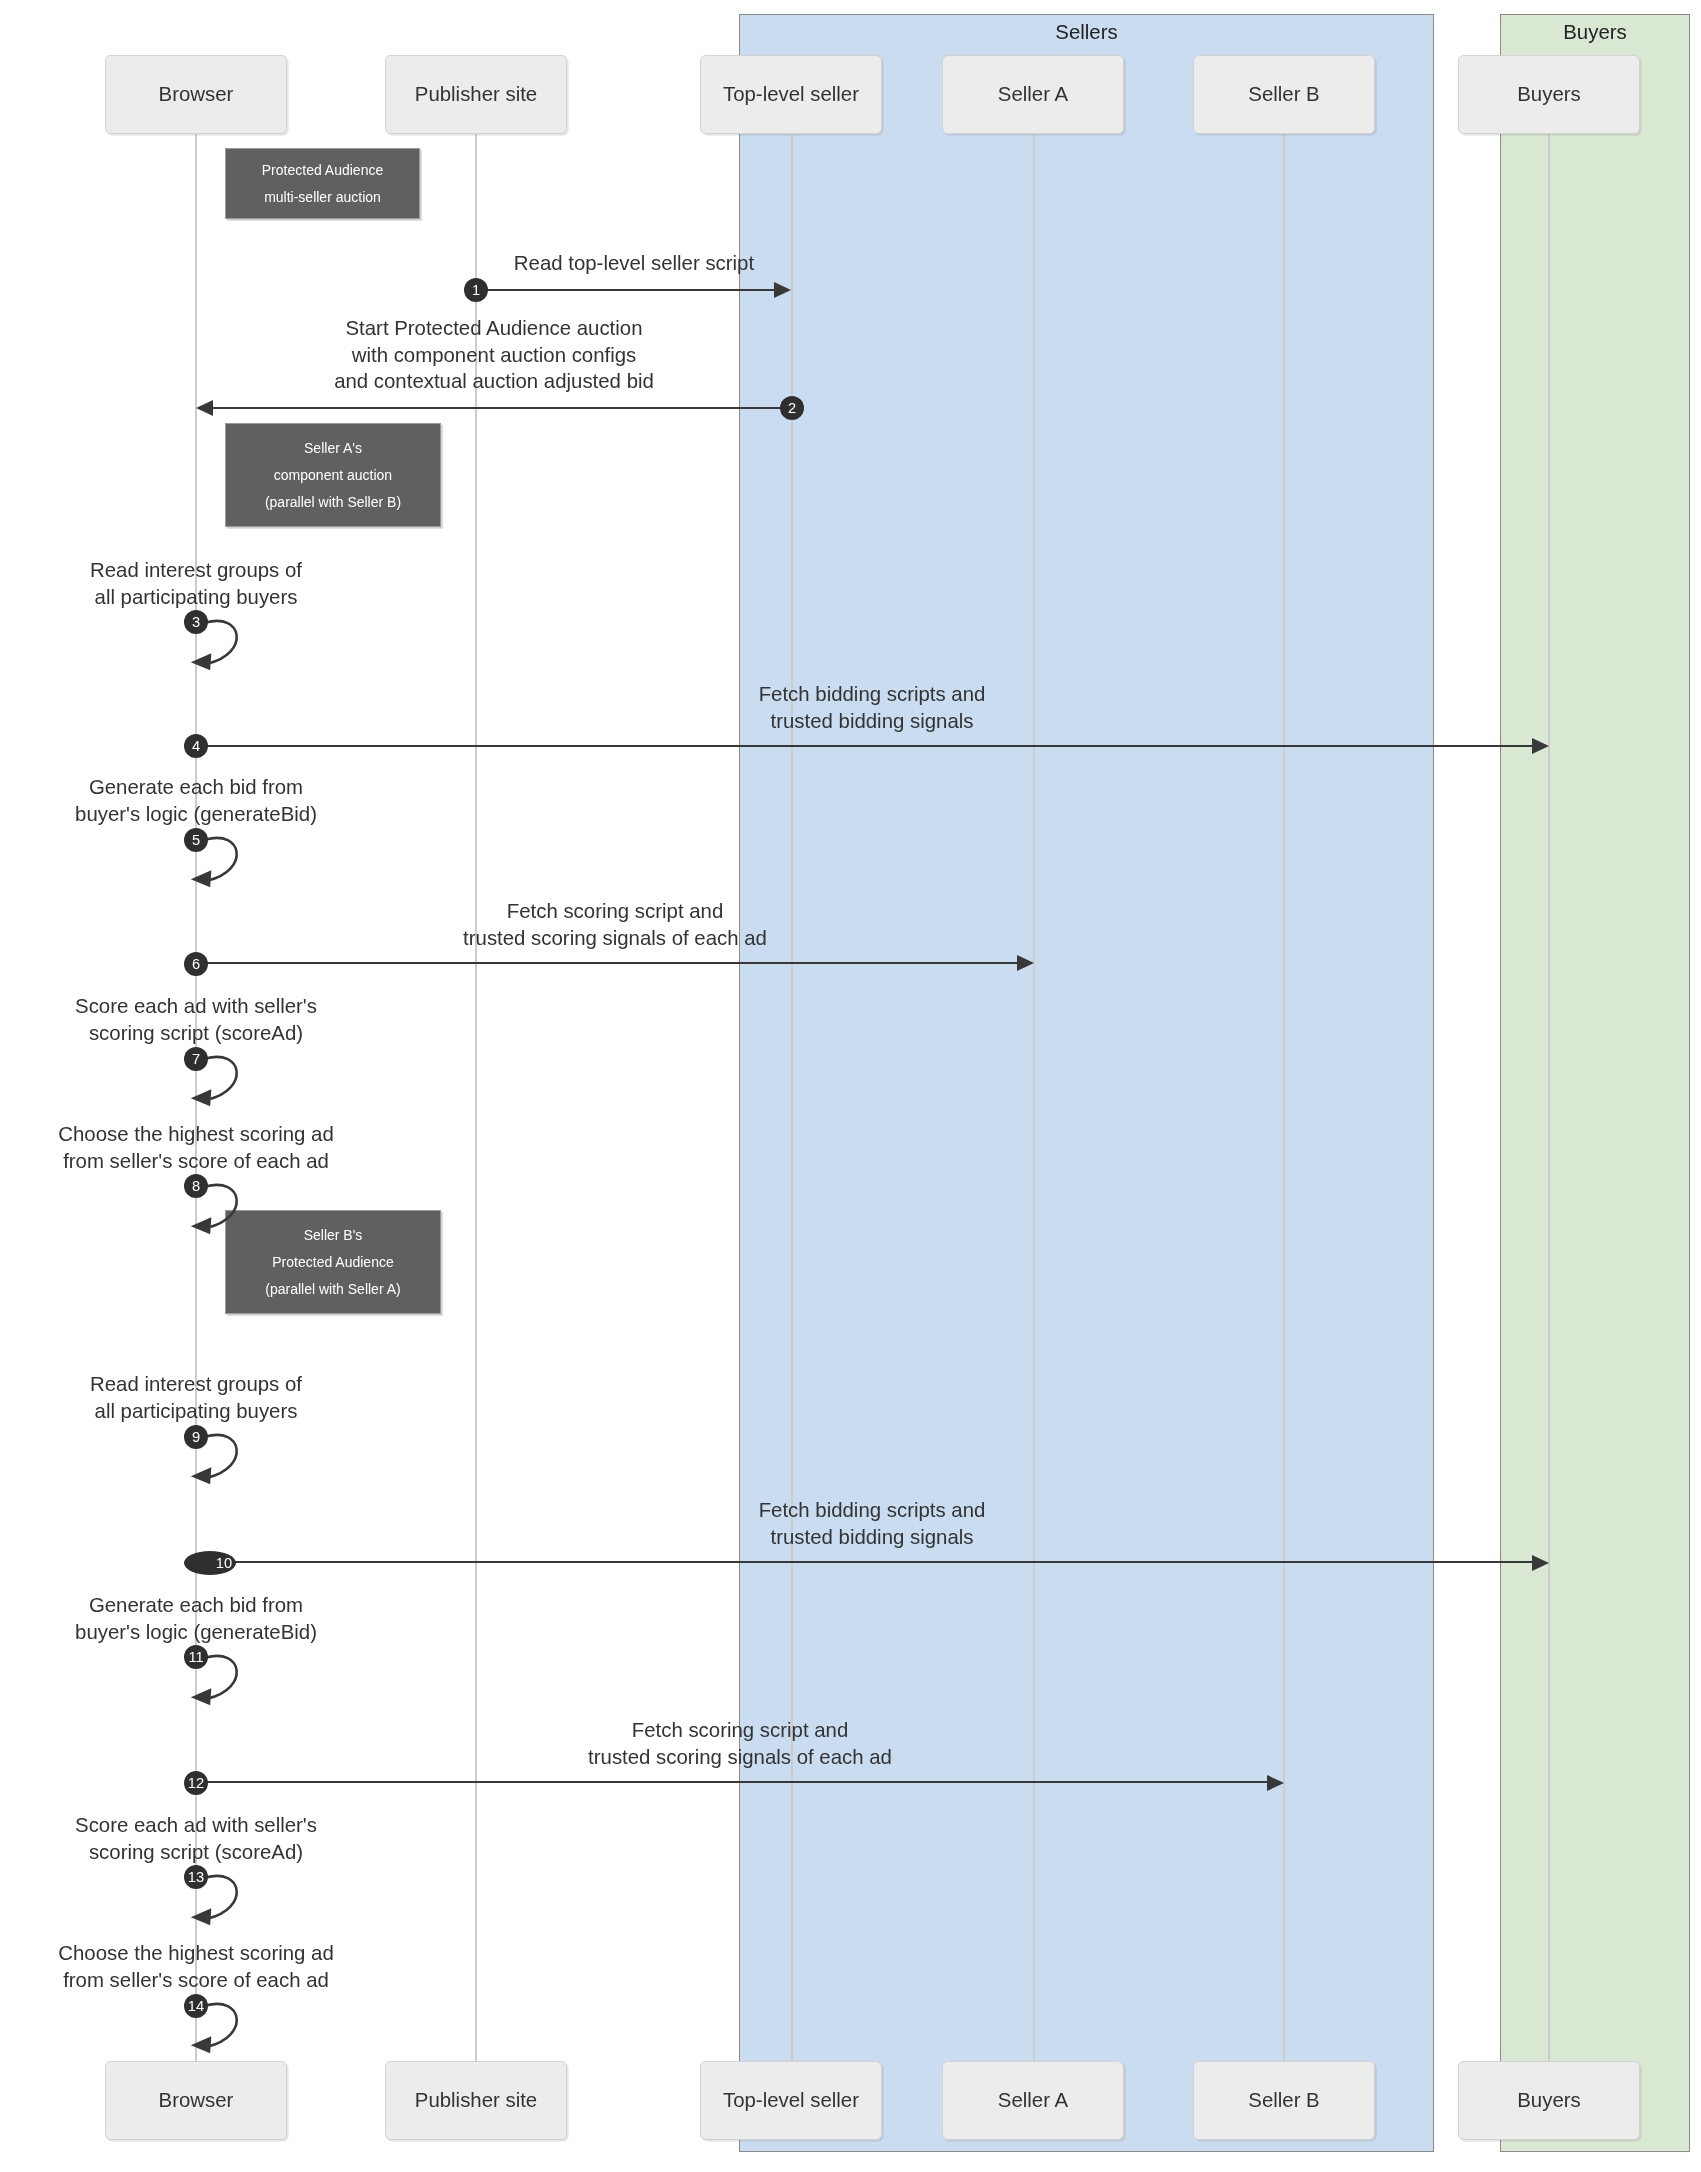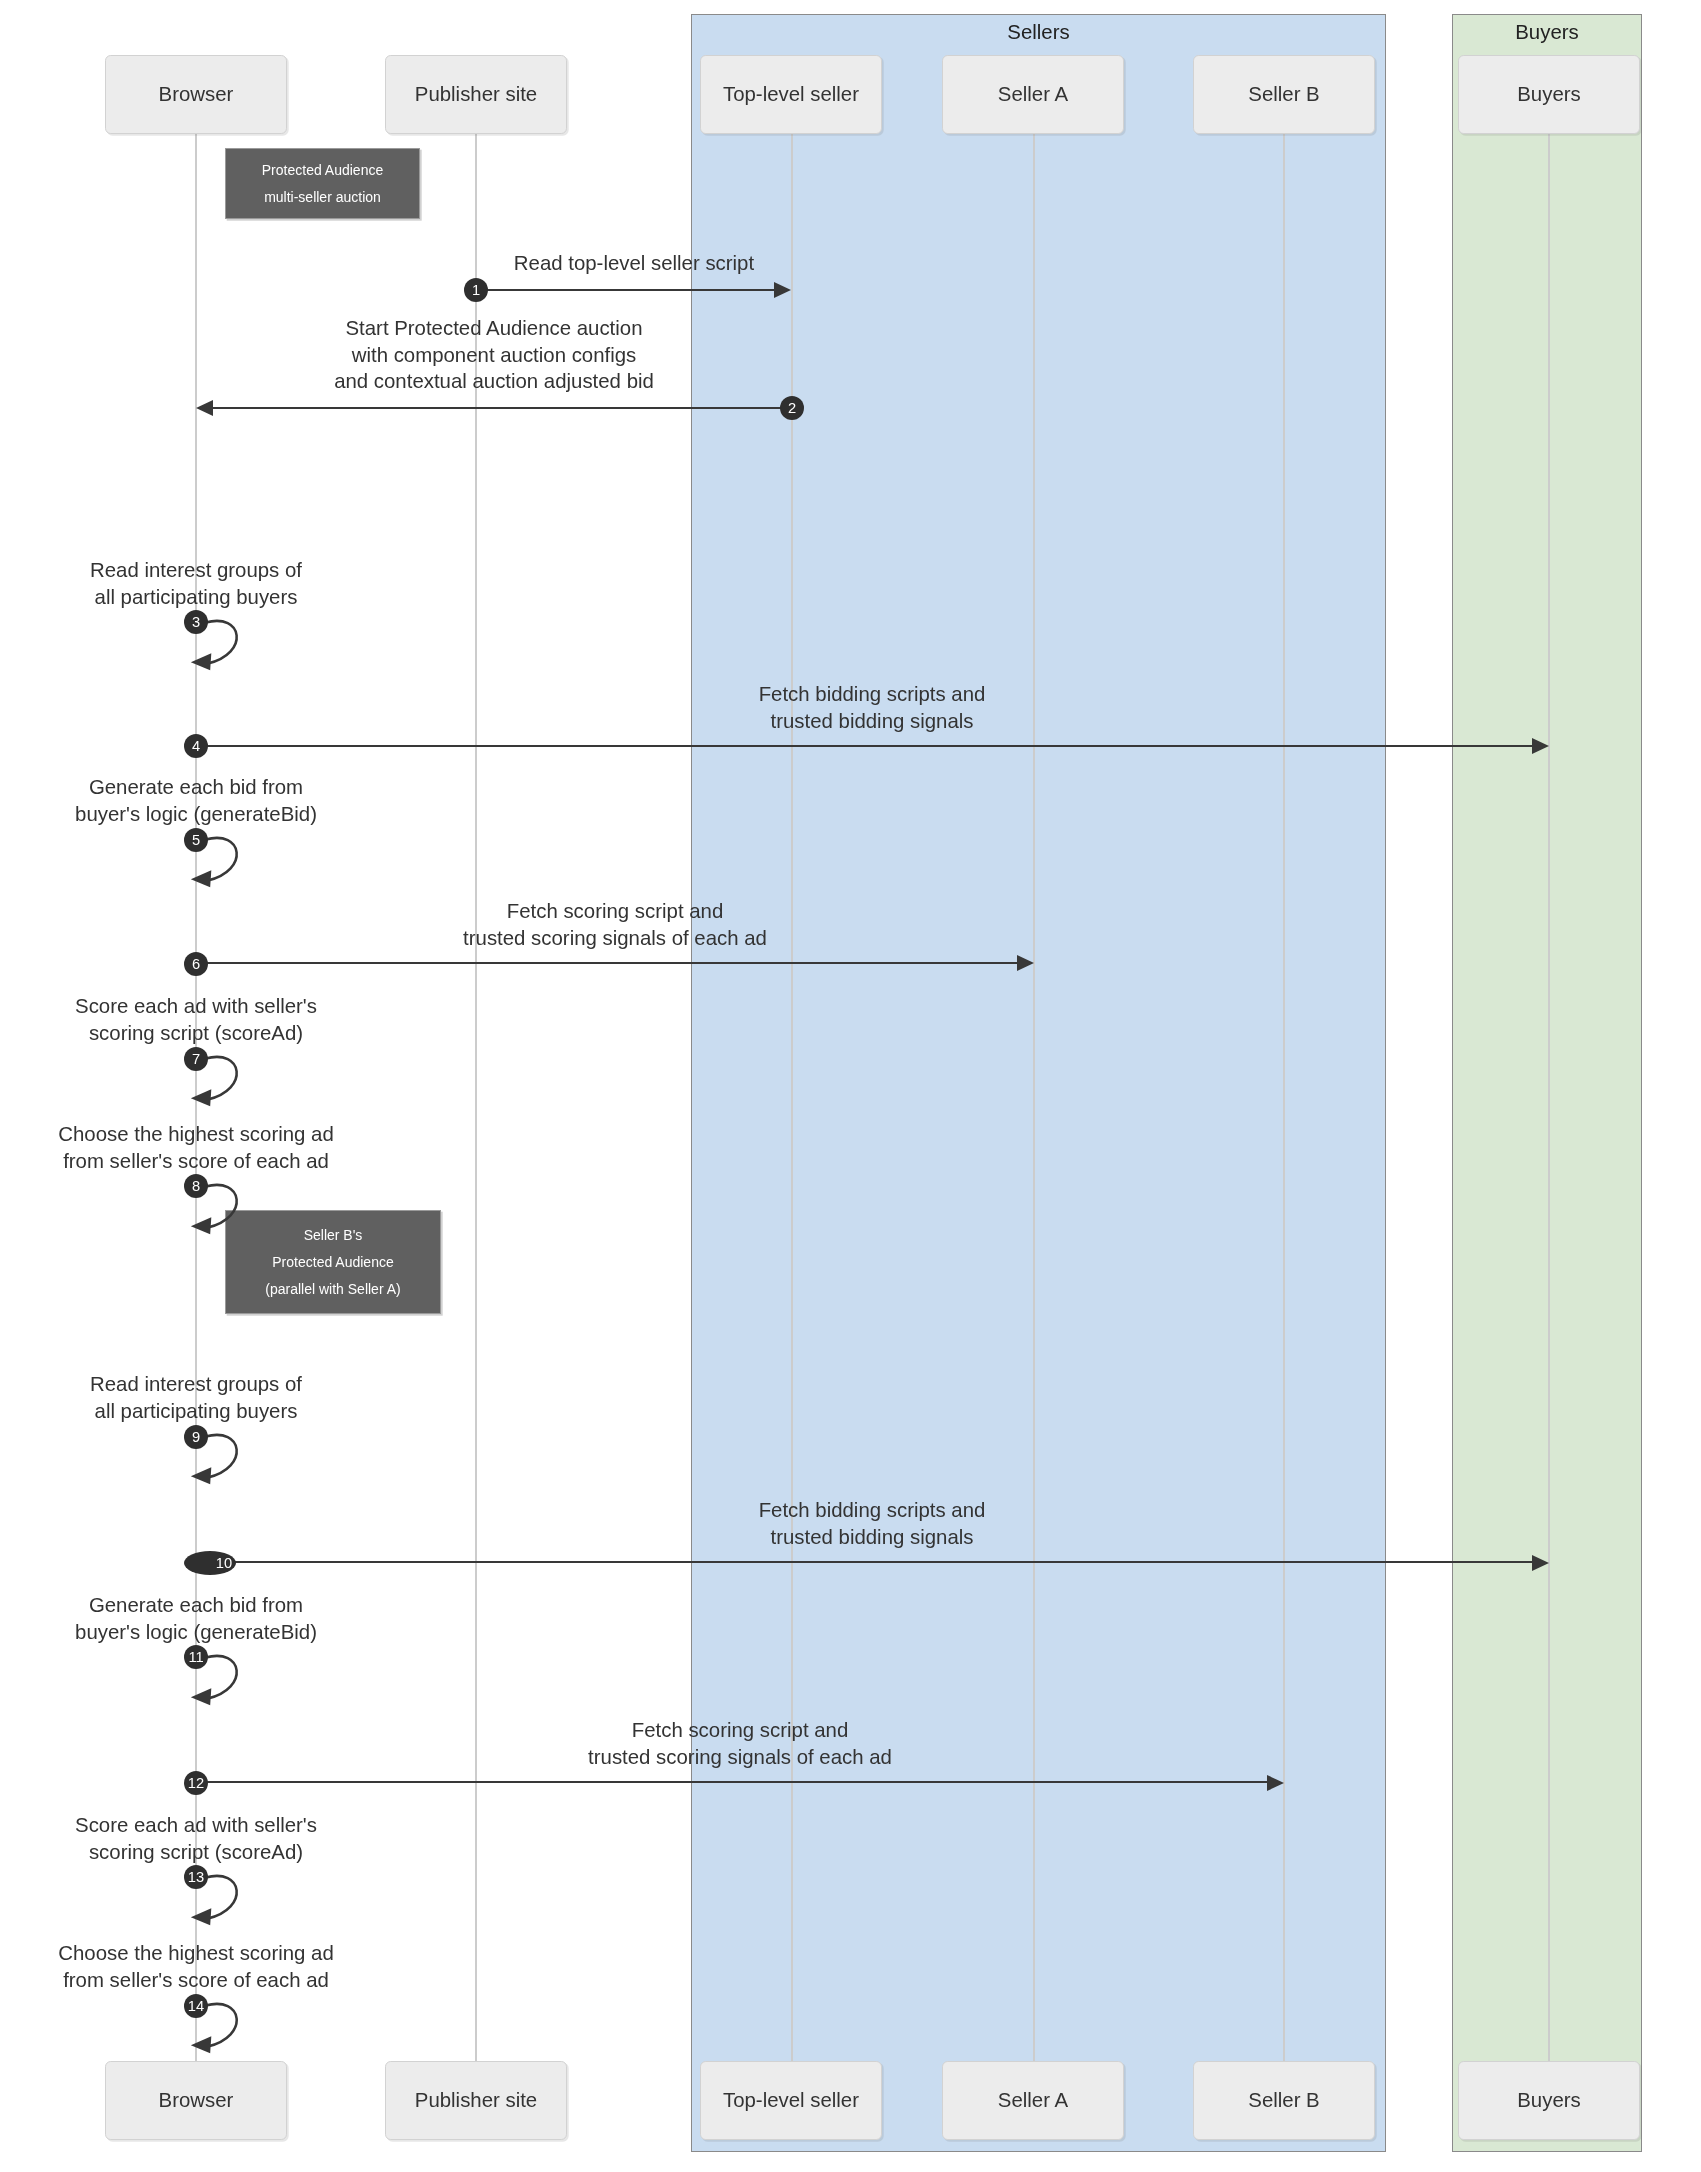--- a/index.html
+++ b/index.html
@@ -7,20 +7,21 @@
     position:relative;
     width:1702px;height:2172px;
     background:#ffffff;
     font-family:"Liberation Sans", sans-serif;
     overflow:hidden;
   }
   .region{
     position:absolute;
     border:1.7px solid var(--region-border);
     box-sizing:border-box;
+    margin-left:48px;
   }
   #sellers-region{
     left:691px;top:14px;width:695px;height:2138px;
     background:var(--sellers-fill);
   }
   #buyers-region{
     left:1452px;top:14px;width:190px;height:2138px;
     background:var(--buyers-fill);
   }
   .region-label{
@@ -132,20 +133,23 @@
     </div>
     <div class="lifeline" style="left: 1548px; top: 134px; height: 1927px;"></div>
     <div class="actor-box" style="left: 1458px; top: 55px;">
       <span>Buyers</span>
     </div>
     <div class="actor-box" style="left: 1458px; top: 2061px;">
       <span>Buyers</span>
     </div>
     <div class="note" style="left: 225px; top: 148px; width: 195px; height: 71px;">Protected Audience
 multi-seller auction</div>
+    <div class="note" style="left: 225px; top: 423px; width: 216px; height: 104px;">Seller A's
+component auction
+(parallel with Seller B)</div>
     <div class="note" style="left: 225px; top: 1210px; width: 216px; height: 104px;">Seller B's
 Protected Audience
 (parallel with Seller A)</div>
     <div class="msg-line" style="left: 476px; width: 300px; top: 289px;"></div>
     <div class="arrowhead right" style="left: 774px; top: 282px;"></div>
     <div class="msg-label" style="left: 634px; top: 277px;">Read top-level seller script</div>
     <div class="step-circle" style="left: 464px; top: 278px;">1</div>
     <div class="msg-line" style="left: 210px; width: 581px; top: 407px;"></div>
     <div class="arrowhead left" style="left: 196px; top: 400px;"></div>
     <div class="msg-label" style="left: 494px; top: 395px;">Start Protected Audience auction

